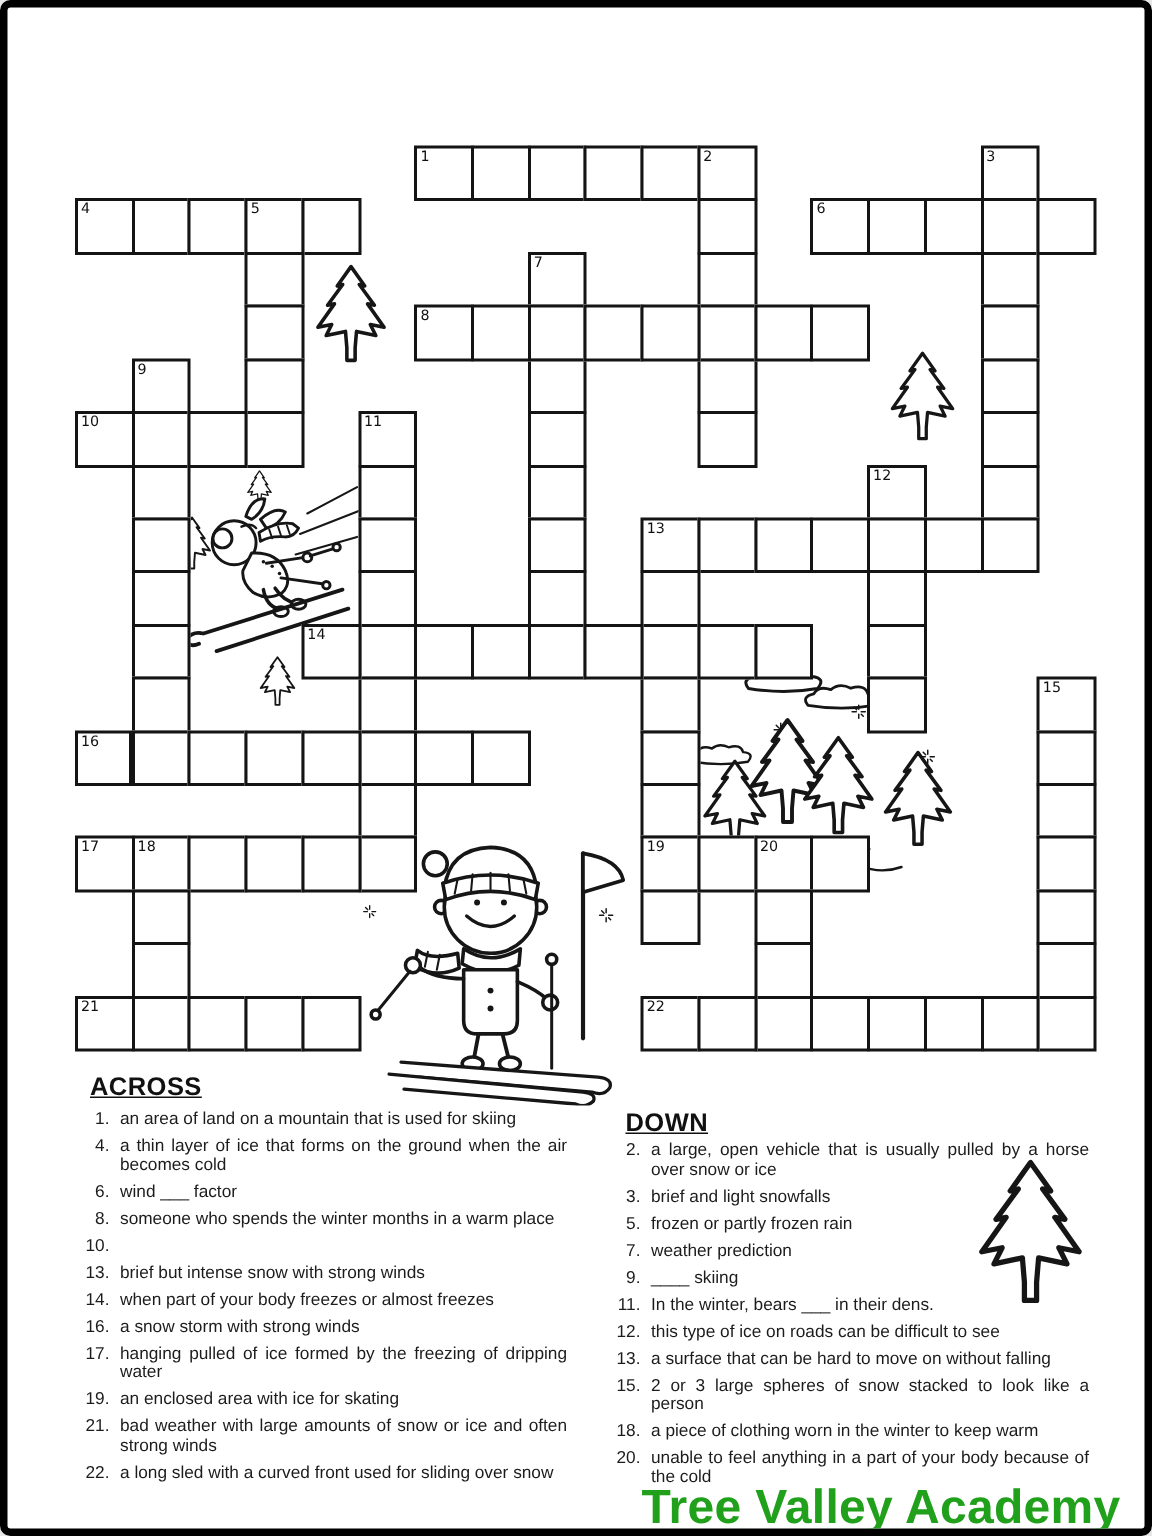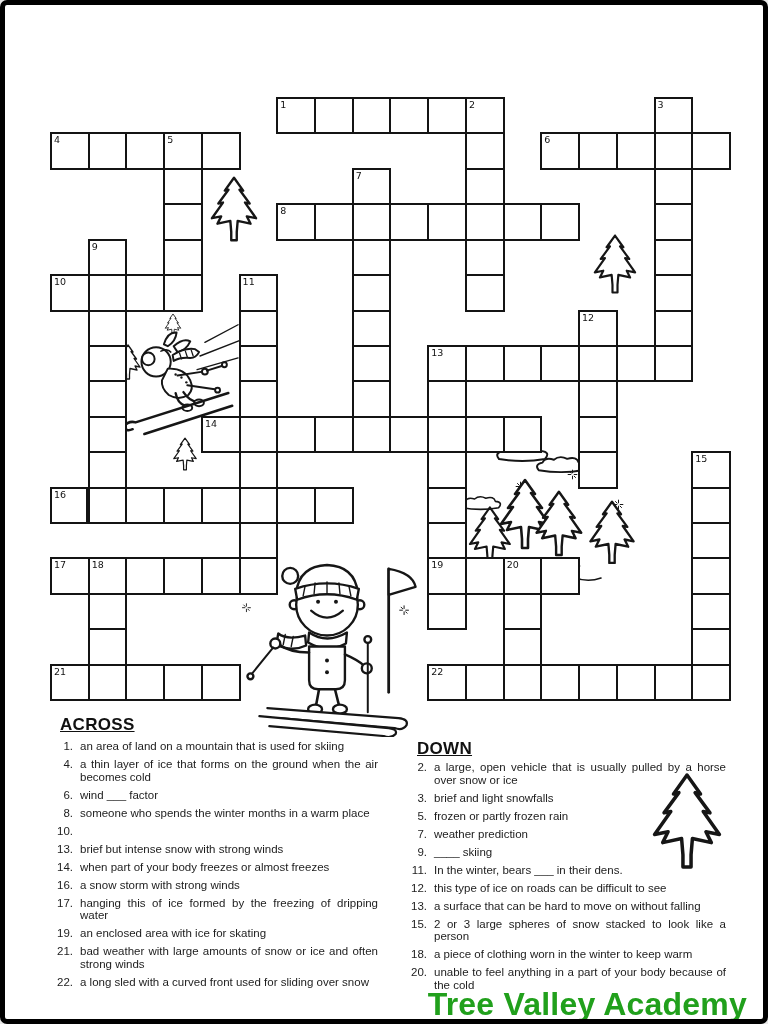--- a/index.html
+++ b/index.html
@@ -415,21 +415,21 @@
       <div class="clue">
         <span class="cnum">14.</span>
         <span class="ctext">when part of your body freezes or almost freezes</span>
       </div>
       <div class="clue">
         <span class="cnum">16.</span>
         <span class="ctext">a snow storm with strong winds</span>
       </div>
       <div class="clue">
         <span class="cnum">17.</span>
-        <span class="ctext">hanging this of ice formed by the freezing of dripping water</span>
+        <span class="ctext">hanging pulled of ice formed by the freezing of dripping water</span>
       </div>
       <div class="clue">
         <span class="cnum">19.</span>
         <span class="ctext">an enclosed area with ice for skating</span>
       </div>
       <div class="clue">
         <span class="cnum">21.</span>
         <span class="ctext">bad weather with large amounts of snow or ice and often strong winds</span>
       </div>
       <div class="clue">

